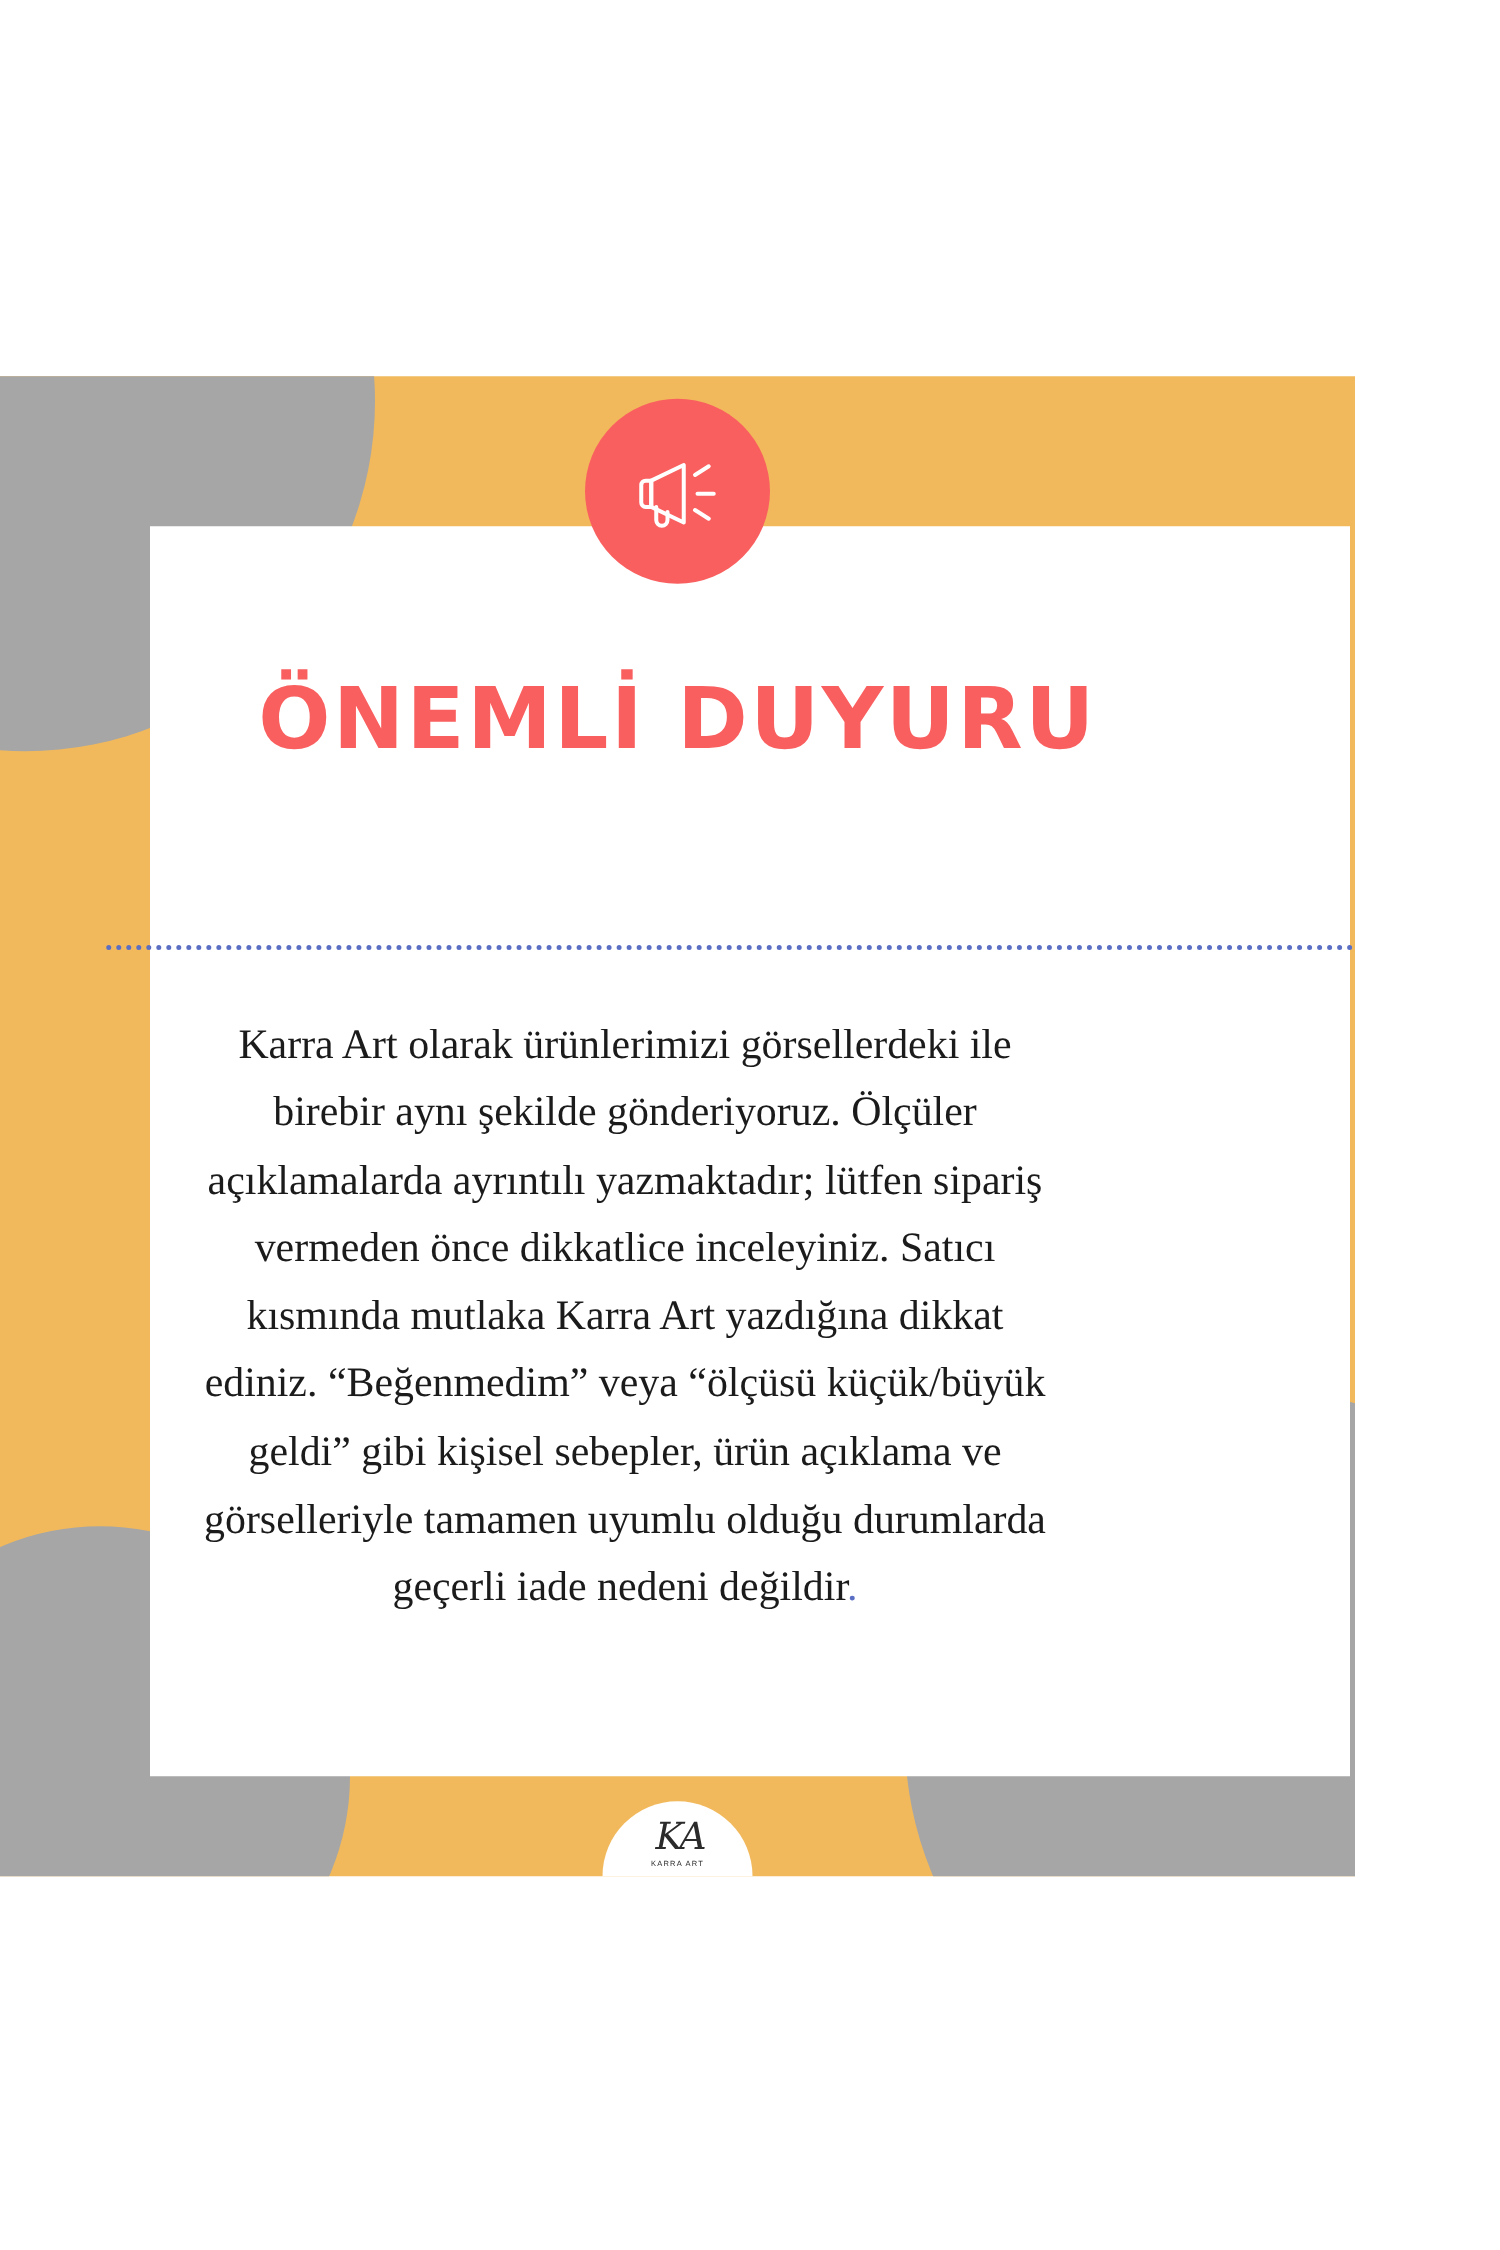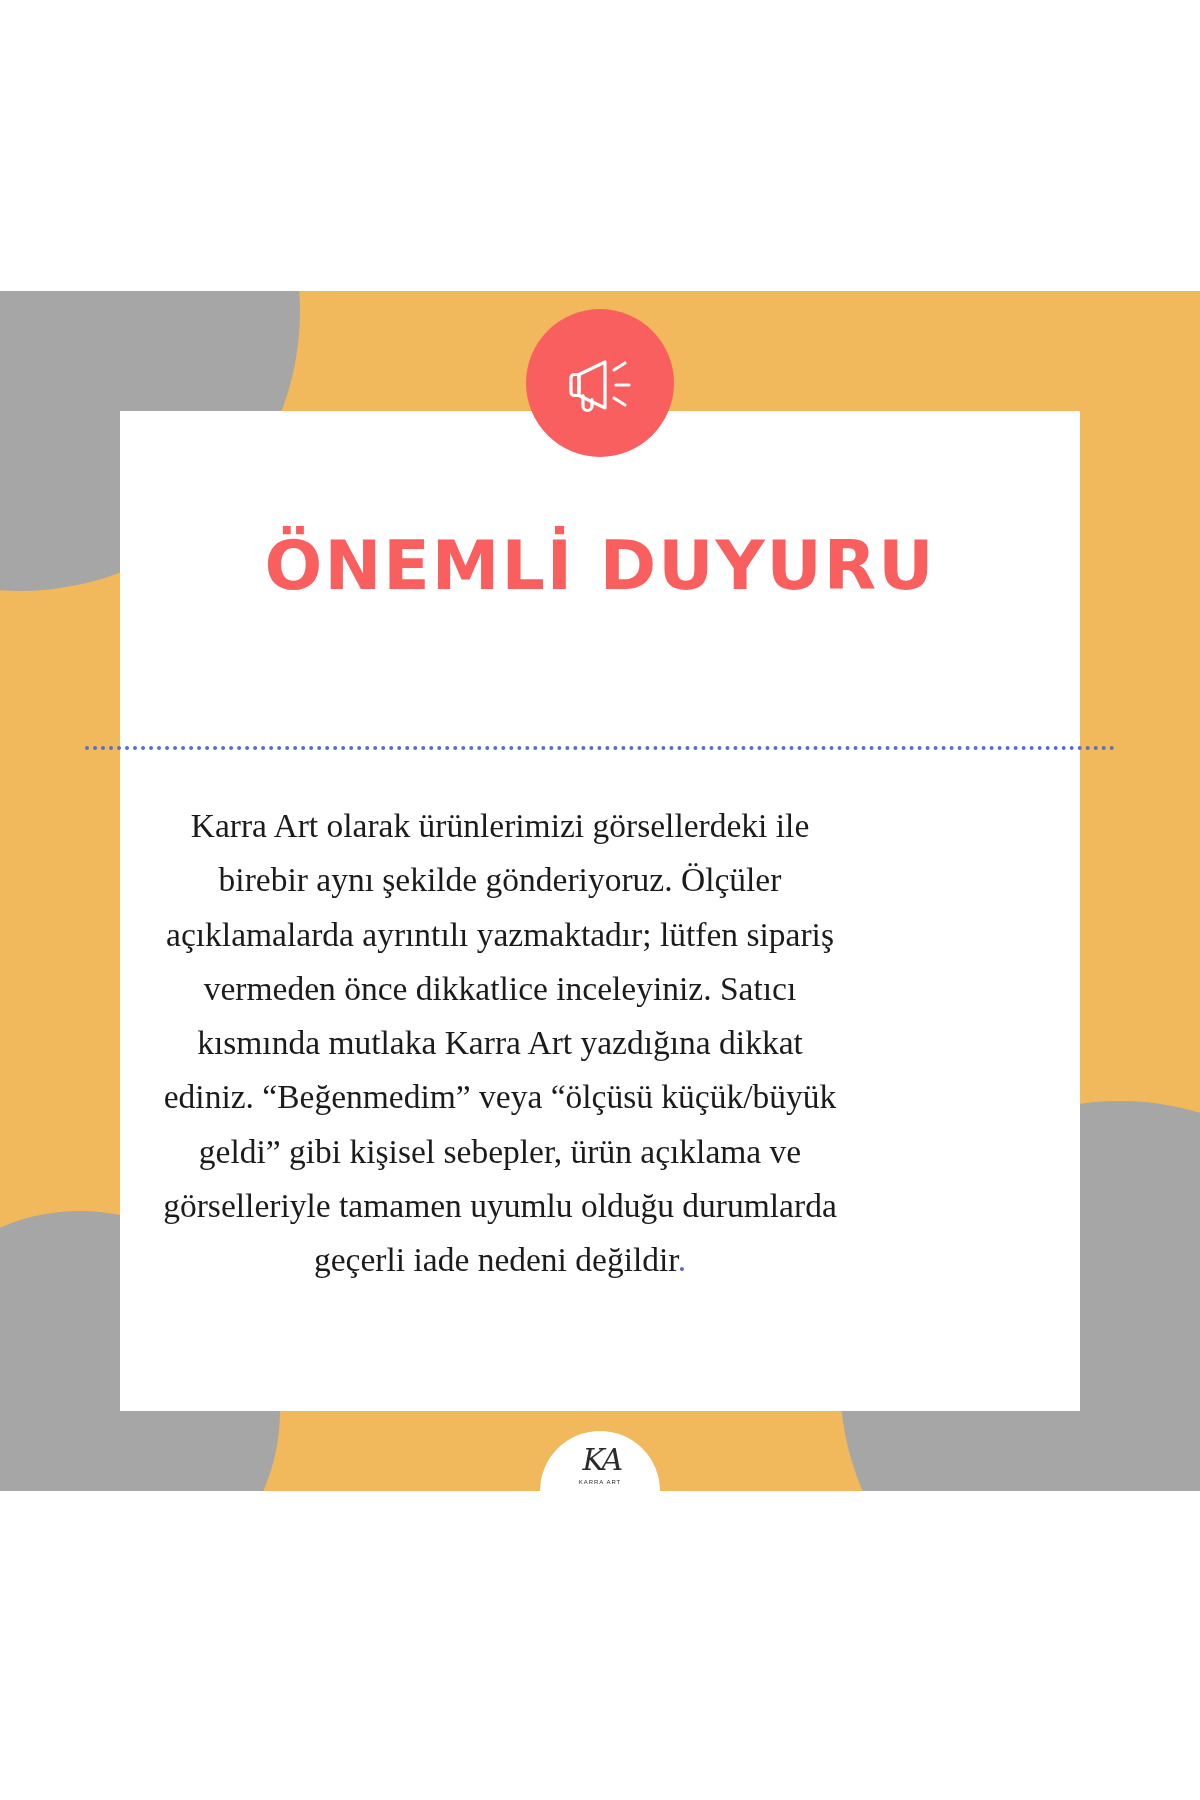--- a/index.html
+++ b/index.html
@@ -10,22 +10,22 @@
     width: 1200px;
     height: 1800px;
     background: #ffffff;
     font-family: "Liberation Sans", sans-serif;
   }
 
   
   .poster-wrap {
     position: absolute;
     left: 0;
-    top: 291px;
-    width: 1200px;
+    top: 301px;
+    width: 1084px;
     height: 1200px;
     overflow: hidden;
     background: #f2b95c;
   }
 
   
   .deco-grey-tl {
     position: absolute;
     left: -260px;
     top: -260px;

